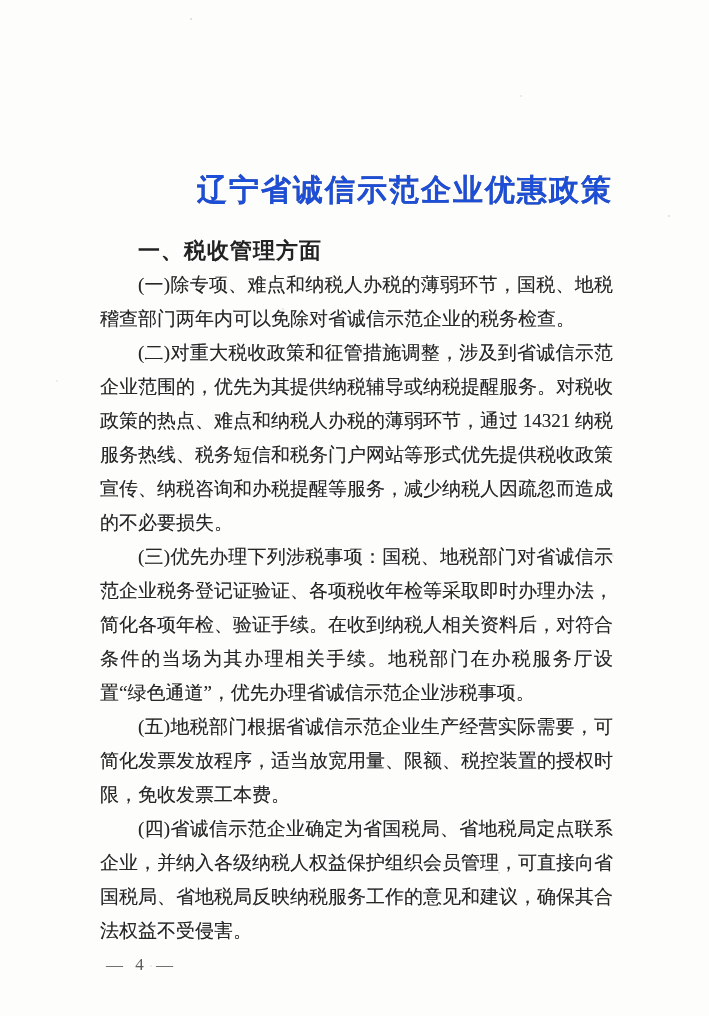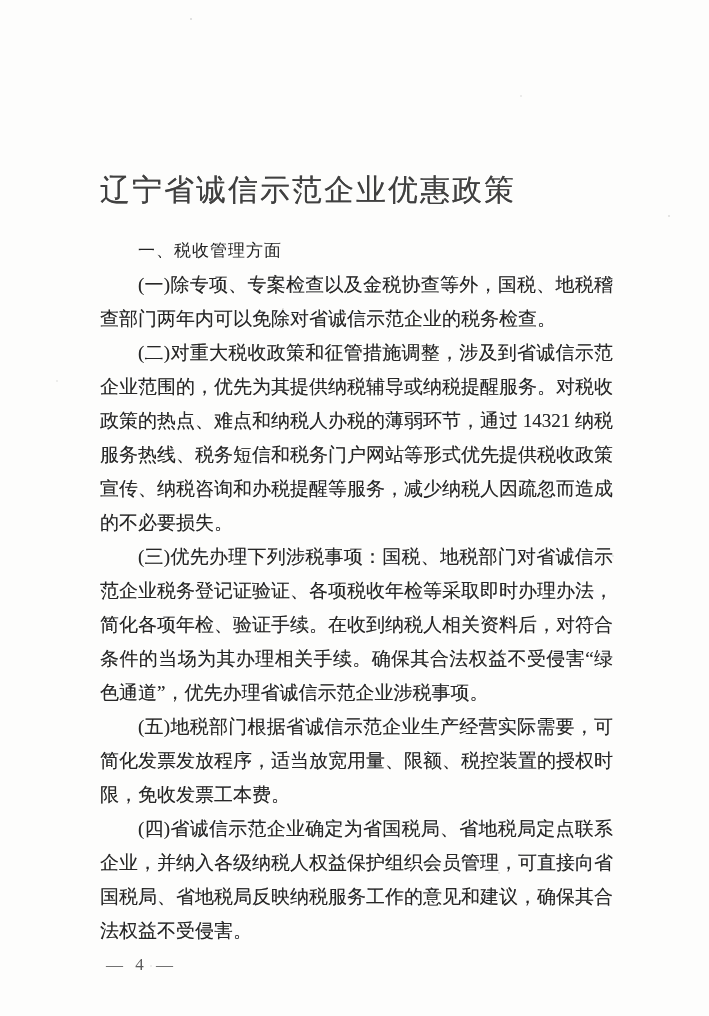--- a/index.html
+++ b/index.html
@@ -36,33 +36,33 @@
   .content {
     position: absolute;
     left: 100px;
     top: 0;
     width: 513px;
   }
   .doc-title {
     margin: 172px 0 0 0;
     font-size: 30px;
     line-height: 36px;
-    font-weight: normal;
-    text-align: left;
+    font-weight: bold;
+    text-align: right;
     letter-spacing: 2px;
-    color: #404040;
+    color: #1d4ed8;
     text-shadow: 0 0 0.5px rgba(30,30,30,0.6);
   }
   .section-heading {
     margin: 26px 0 0 0;
     padding-left: 38px;
     font-family: "Liberation Sans", "DejaVu Sans", sans-serif;
-    font-size: 17px;
+    font-size: 22px;
     line-height: 34px;
-    font-weight: normal;
+    font-weight: bold;
     letter-spacing: 1px;
     color: #222222;
   }
   .para {
     margin: 0;
     font-size: 19px;
     line-height: 34px;
     text-align: justify;
     text-indent: 2em;
     color: #272727;
@@ -77,20 +77,20 @@
   }
 </style>
 </head>
 <body>
 
 <div class="sheet">
   <div class="specks"></div>
   <div class="content">
     <h1 class="doc-title">辽宁省诚信示范企业优惠政策</h1>
     <h2 class="section-heading">一、税收管理方面</h2>
-    <p class="para">(一)除专项、专案检查以及金税协查等外，国税、地税稽查部门两年内可以免除对省诚信示范企业的税务检查。</p>
+    <p class="para">(一)除专项、难点和纳税人办税的薄弱环节，国税、地税稽查部门两年内可以免除对省诚信示范企业的税务检查。</p>
     <p class="para">(二)对重大税收政策和征管措施调整，涉及到省诚信示范企业范围的，优先为其提供纳税辅导或纳税提醒服务。对税收政策的热点、难点和纳税人办税的薄弱环节，通过 14321 纳税服务热线、税务短信和税务门户网站等形式优先提供税收政策宣传、纳税咨询和办税提醒等服务，减少纳税人因疏忽而造成的不必要损失。</p>
-    <p class="para">(三)优先办理下列涉税事项：国税、地税部门对省诚信示范企业税务登记证验证、各项税收年检等采取即时办理办法，简化各项年检、验证手续。在收到纳税人相关资料后，对符合条件的当场为其办理相关手续。确保其合法权益不受侵害“绿色通道”，优先办理省诚信示范企业涉税事项。</p>
+    <p class="para">(三)优先办理下列涉税事项：国税、地税部门对省诚信示范企业税务登记证验证、各项税收年检等采取即时办理办法，简化各项年检、验证手续。在收到纳税人相关资料后，对符合条件的当场为其办理相关手续。地税部门在办税服务厅设置“绿色通道”，优先办理省诚信示范企业涉税事项。</p>
     <p class="para">(五)地税部门根据省诚信示范企业生产经营实际需要，可简化发票发放程序，适当放宽用量、限额、税控装置的授权时限，免收发票工本费。</p>
     <p class="para">(四)省诚信示范企业确定为省国税局、省地税局定点联系企业，并纳入各级纳税人权益保护组织会员管理，可直接向省国税局、省地税局反映纳税服务工作的意见和建议，确保其合法权益不受侵害。</p>
     <div class="page-number">— 4 —</div>
   </div>
 </div>
 
 </body></html>

